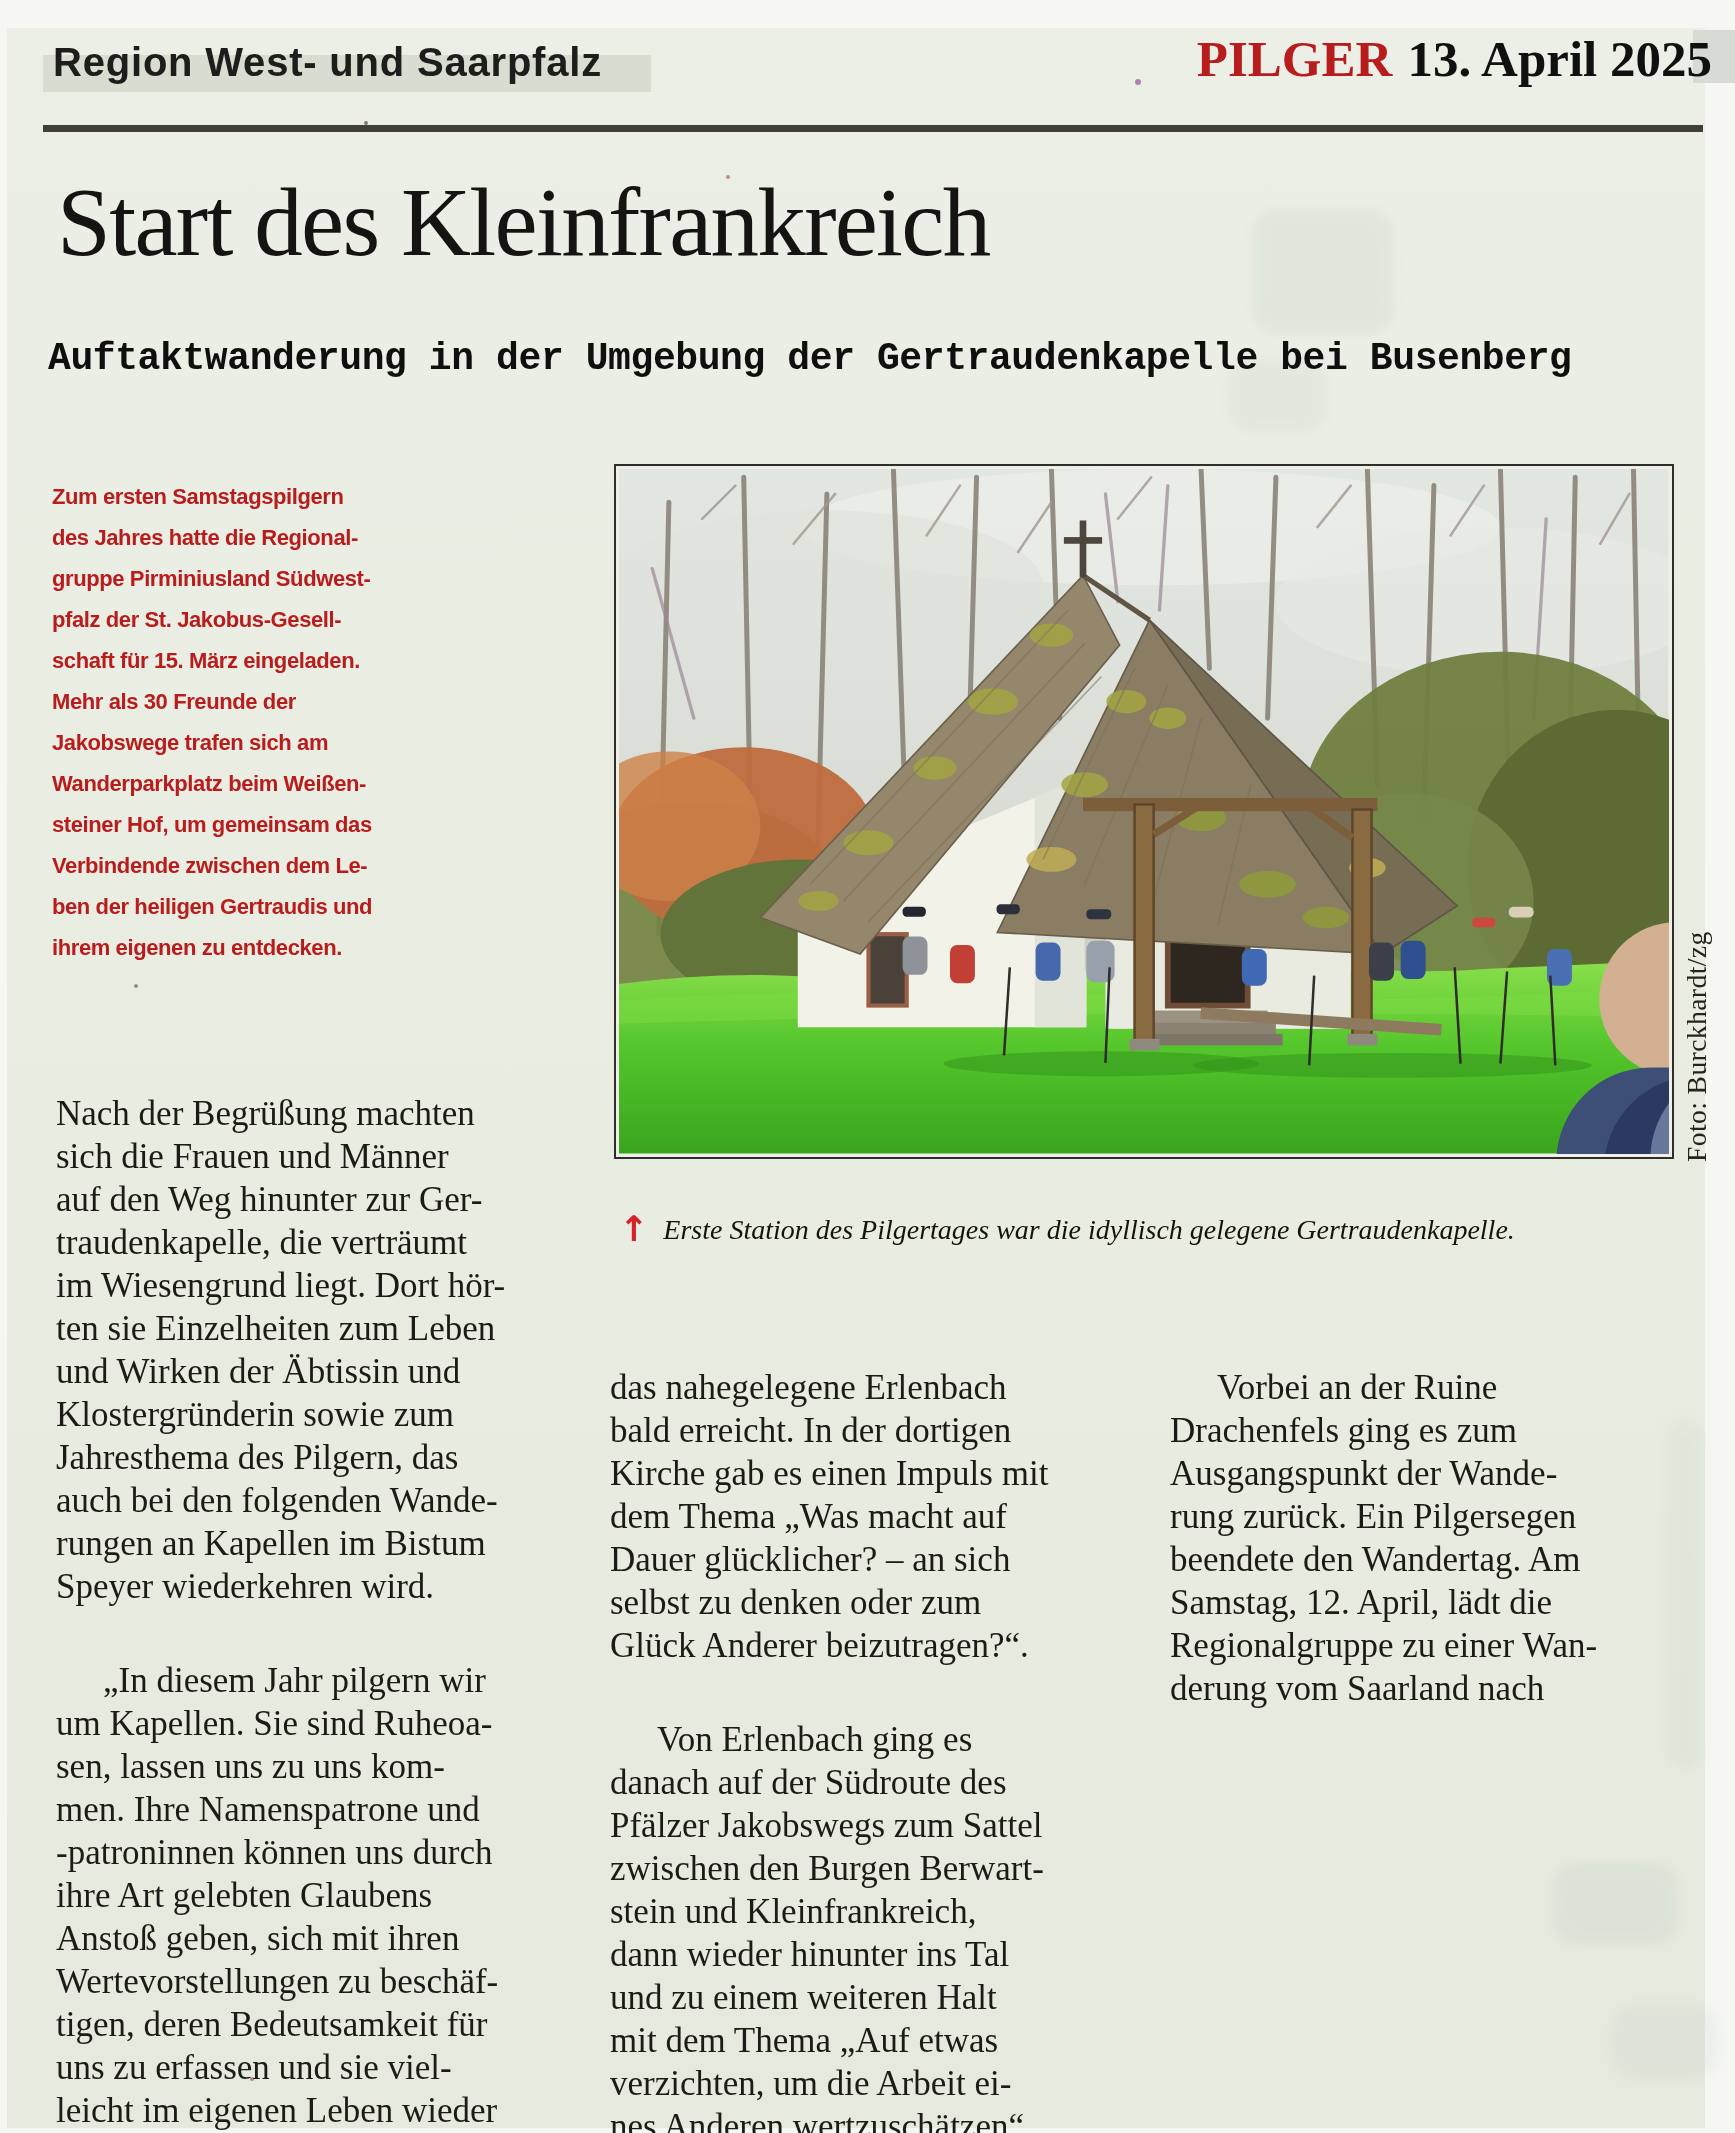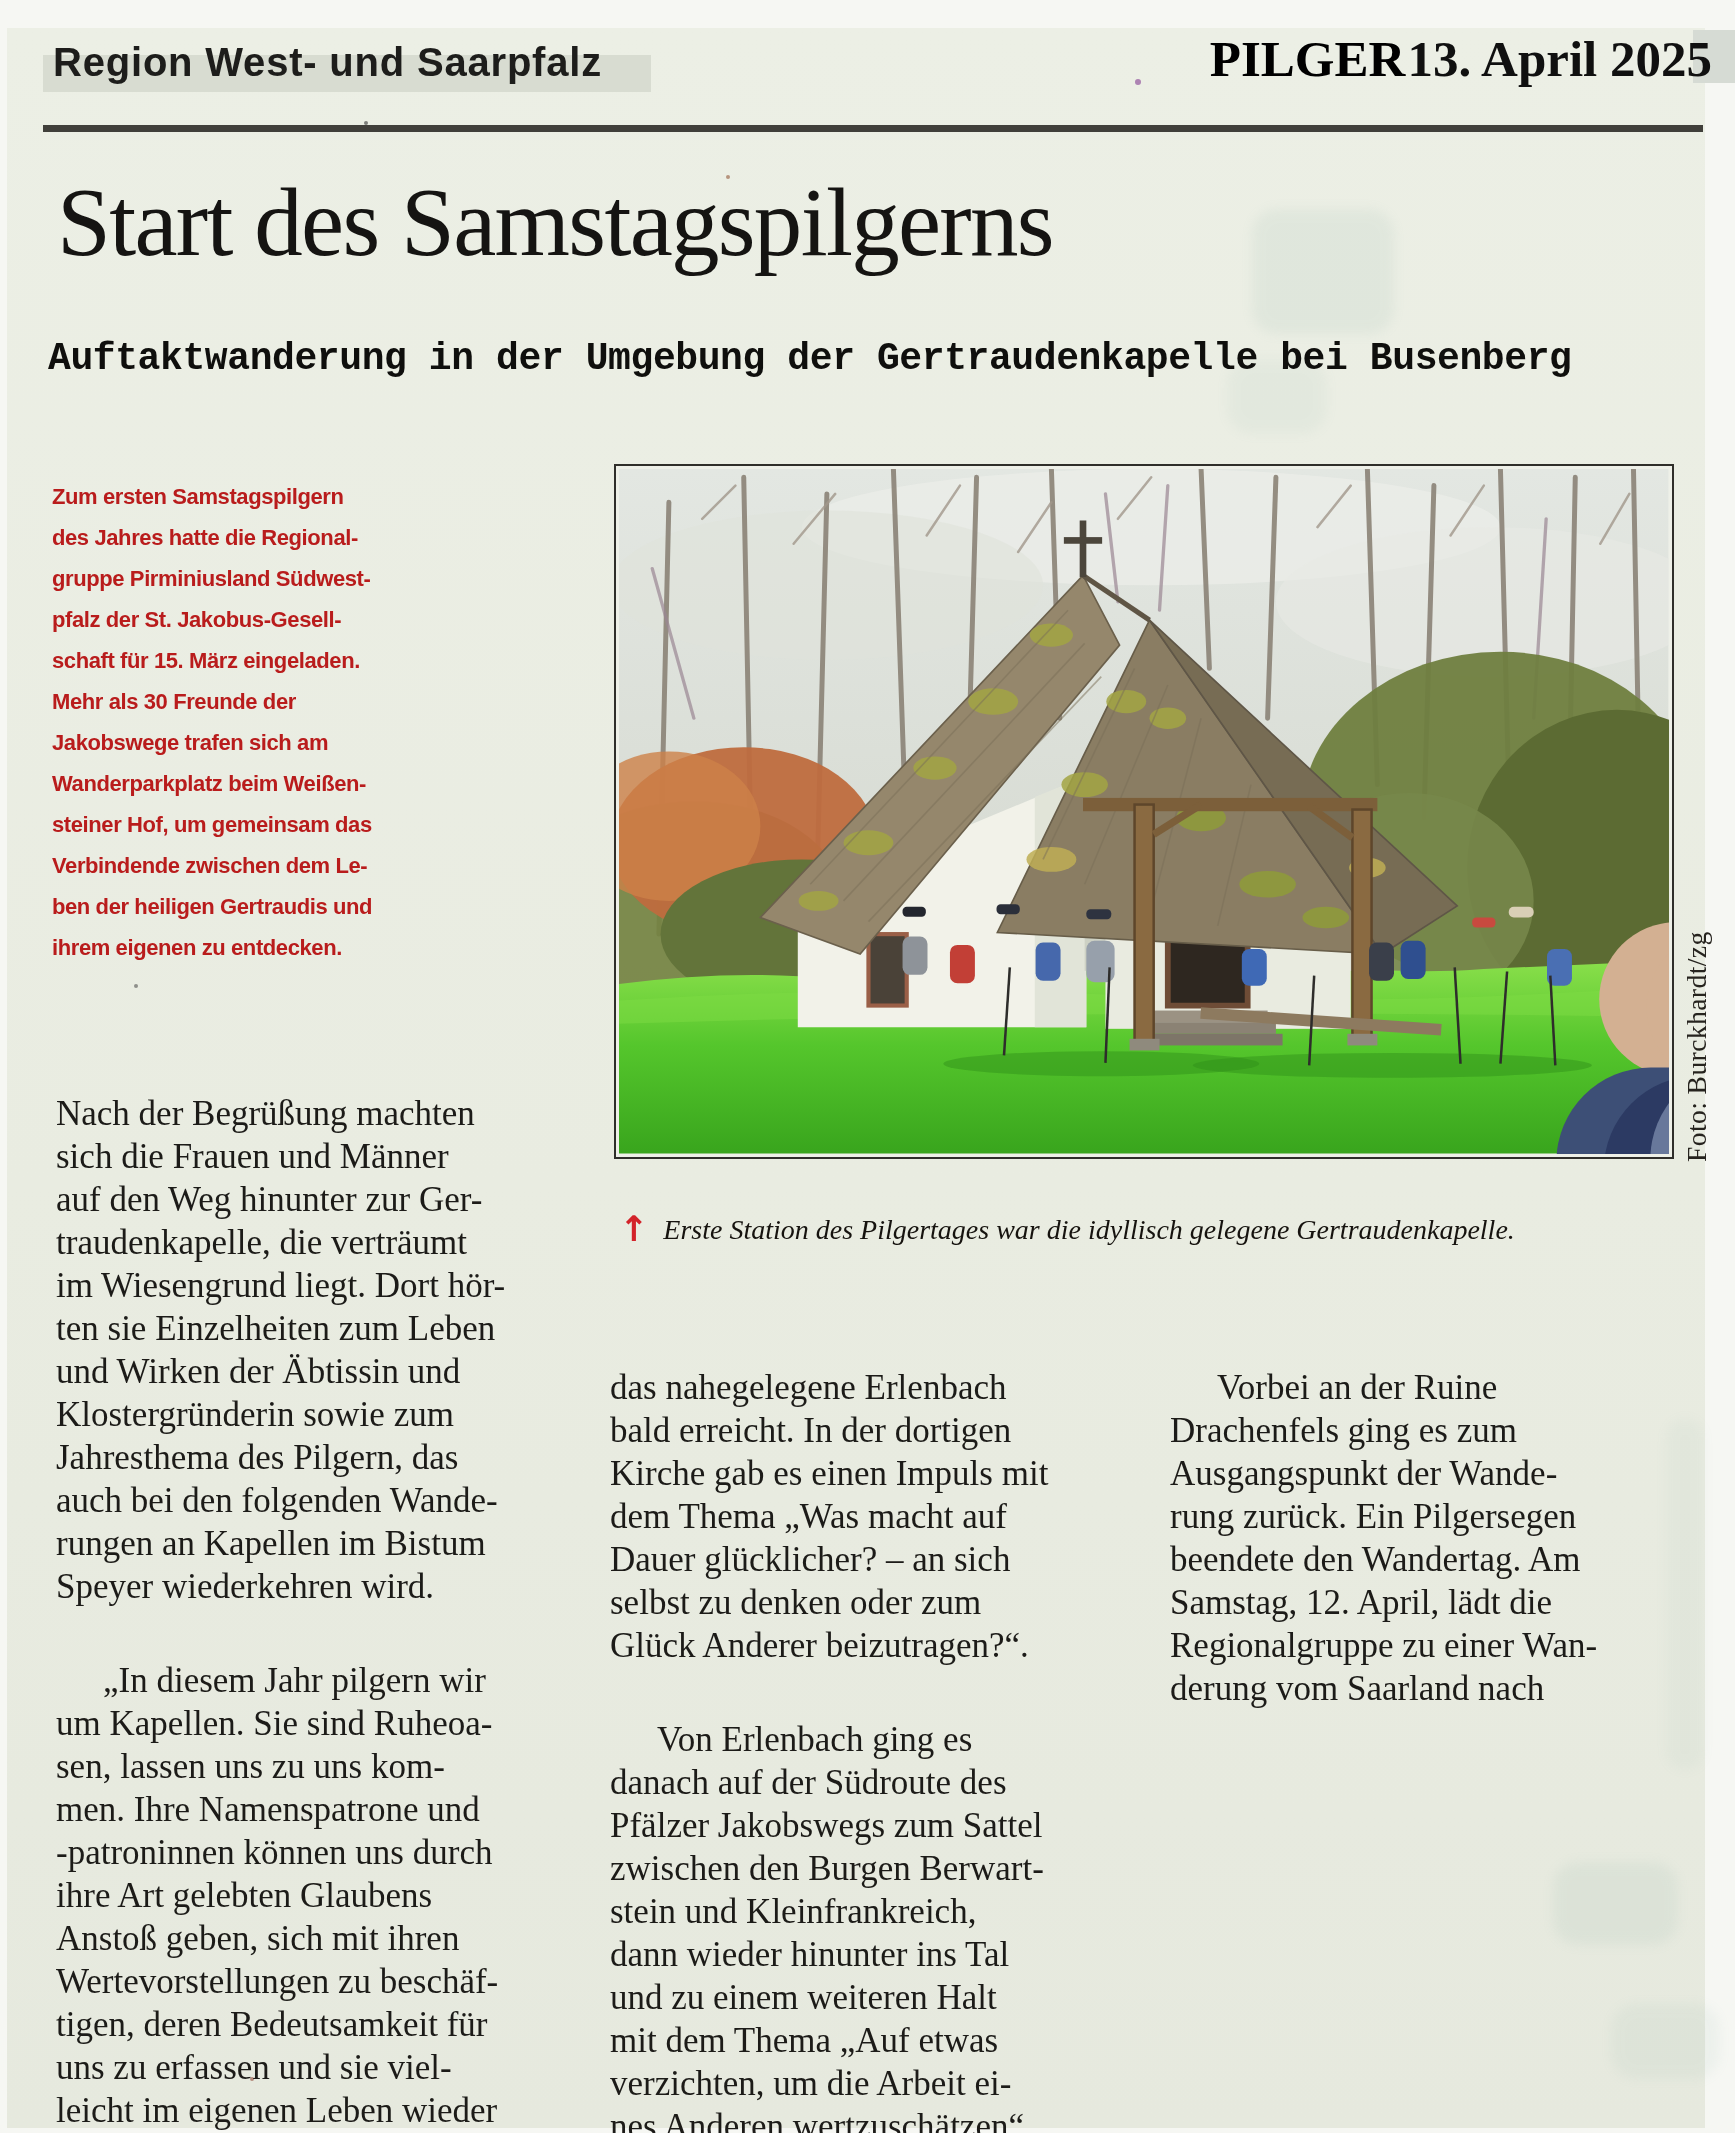--- a/index.html
+++ b/index.html
@@ -7,21 +7,21 @@
         font-family:"Liberation Serif",serif;color:#1b1a18;padding-left:48px;}
   .paper{position:absolute;left:6.7px;top:28px;width:1698px;height:2100px;
          background:linear-gradient(180deg,#ecefe5 0%,#e9ece1 55%,#e6e9de 100%);}
   .edge-box{position:absolute;left:1693px;top:30px;width:43px;height:53px;background:#d6dbd4;}
   
   .section-band{position:absolute;left:43px;top:55px;width:608px;height:37px;background:#d8dcd1;}
   .section-label{position:absolute;left:53px;top:40px;font-family:"Liberation Sans",sans-serif;
         font-weight:bold;font-size:40px;letter-spacing:0.8px;color:#1d1d1b;}
   .masthead{position:absolute;top:30px;right:72px;font-family:"Liberation Serif",serif;
         font-weight:bold;font-size:51px;white-space:nowrap;color:#101010;}
-  .masthead .brand{color:#000000;margin-right:2px;}
+  .masthead .brand{color:#b91c1c;margin-right:15px;}
   .rule{position:absolute;left:43px;top:125px;width:1660px;height:6.7px;background:#403f3a;}
   
   .headline{position:absolute;left:57px;top:167px;font-size:97px;letter-spacing:-1.7px;
         color:#151412;white-space:nowrap;}
   .subheadline{position:absolute;left:48px;top:337px;font-family:Liberation Mono, monospace;
         font-weight:bold;font-size:38px;letter-spacing:-0.4px;color:#0f0f0d;white-space:nowrap;}
   
   .col{position:absolute;white-space:pre-line;}
   .intro{left:52px;top:476px;width:551px;font-family:"Liberation Sans",sans-serif;
         font-weight:bold;font-size:22px;line-height:41px;letter-spacing:-0.4px;color:#b91c1c;}
@@ -65,21 +65,21 @@
   <div class="speck" style="left:1494px;top:800px;width:4.2px;height:4.2px;background:#aa5533;"></div>
   <div class="speck" style="left:134px;top:984px;width:4.2px;height:4.2px;background:#444;"></div>
 
   <div class="section-band"></div>
   <div class="section-label">Region West- und Saarpfalz</div>
   <div class="masthead">
     <span class="brand">PILGER</span><span>13. April 2025</span>
   </div>
   <div class="rule"></div>
 
-  <div class="headline">Start des Samstagspilgerns</div>
+  <div class="headline">Start des Kleinfrankreich</div>
   <div class="subheadline">Auftaktwanderung in der Umgebung der Gertraudenkapelle bei Busenberg</div>
 
   <div class="col intro">Zum ersten Samstagspilgern
 des Jahres hatte die Regional-
 gruppe Pirminiusland Südwest-
 pfalz der St. Jakobus-Gesell-
 schaft für 15. März eingeladen.
 Mehr als 30 Freunde der
 Jakobswege trafen sich am
 Wanderparkplatz beim Weißen-

